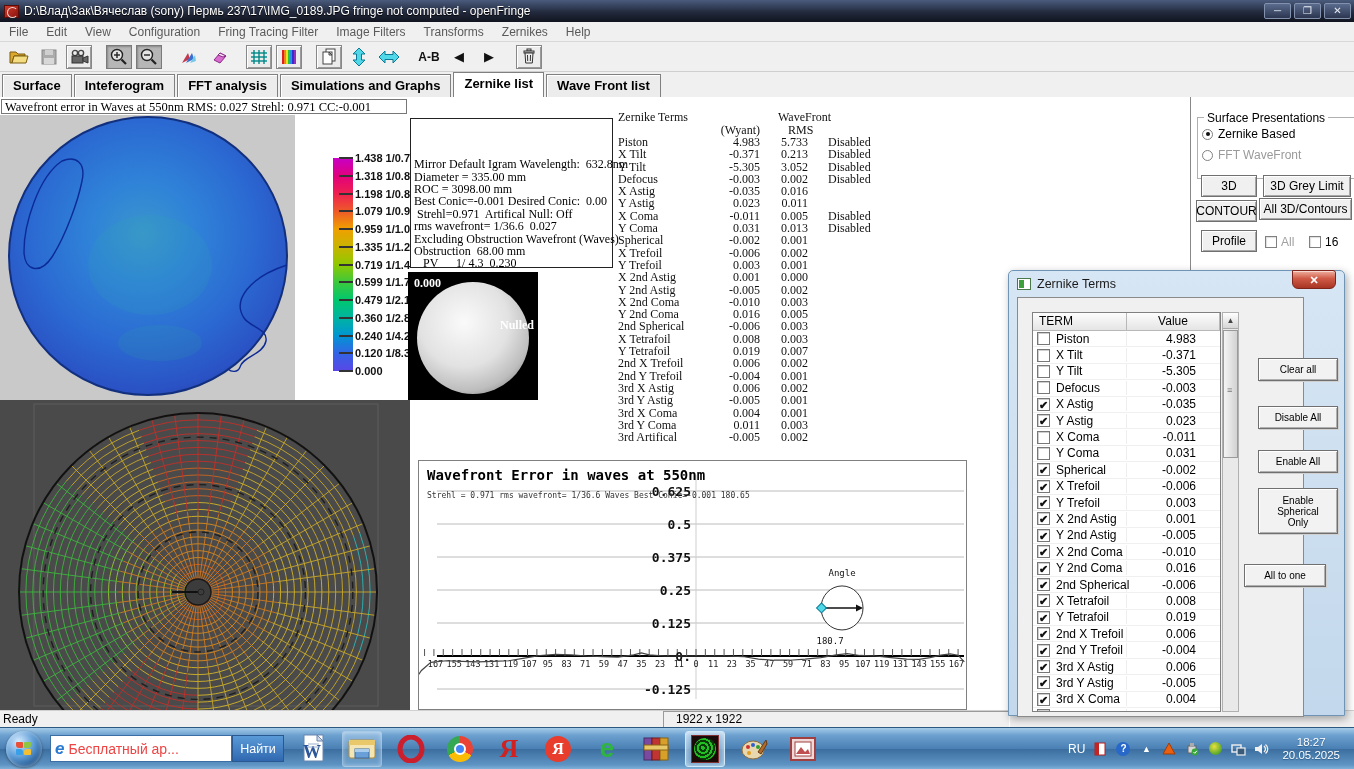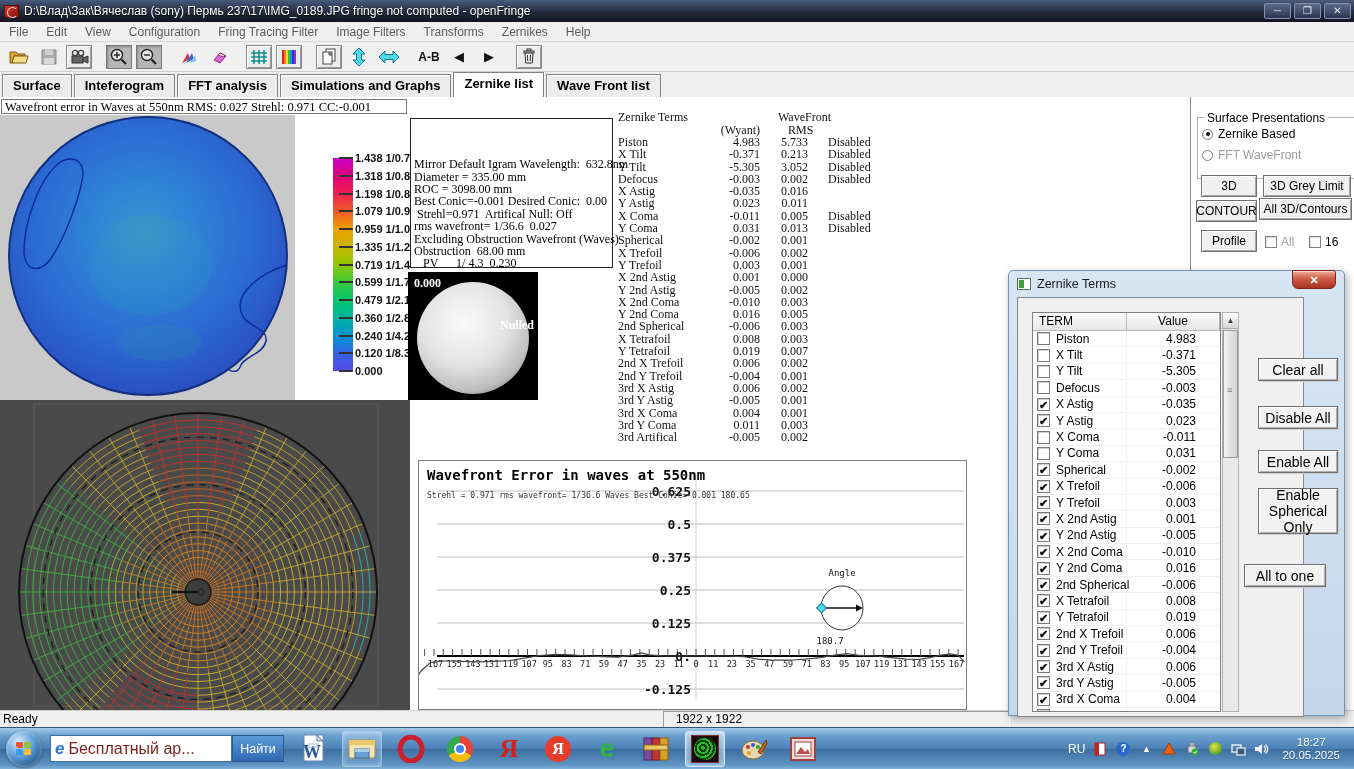--- a/index.html
+++ b/index.html
@@ -85,37 +85,37 @@
   .dlg-hdr .c2 { width:93px; text-align:center;}
   .dlg-row { display:flex; align-items:center; height:16.4px; font-size:12px; border-bottom:1px solid #f0f0f0;}
   .dlg-row .cbx { width:13px; height:13px; border:1px solid #777; box-shadow:inset 1px 1px 0 #cfcfcf; background:#fff; margin:0 6px 0 4px; flex:none; font-size:11px; line-height:12px; text-align:center; font-weight:bold; color:#111;}
   .dlg-row .cbx.checked::after { content:'\2714';}
   .dlg-row .term { width:71px; border-right:1px solid #eee; white-space:nowrap;}
   .dlg-row .val { width:93px; text-align:right; padding-right:24px;}
   #dlg-scroll { position:absolute; left:204px; top:14px; width:17px; height:400px; background:#e9e9e9; border:1px solid #b0b0b0;}
   #dlg-scroll .sarr { height:16px; background:linear-gradient(#fff,#d6d6d6); border-bottom:1px solid #a8a8a8; text-align:center; font-size:8px; line-height:15px; color:#444;}
   #dlg-scroll .sthumb { position:absolute; left:0; top:17px; width:15px; height:128px; background:linear-gradient(90deg,#f4f4f4,#d2d2d2); border:1px solid #9a9a9a;}
   #dlg-scroll .sthumb::after{content:'\2261'; position:absolute; left:3px; top:54px; font-size:9px; color:#777;}
-  .dbtn { position:absolute; background:#f2f2f2; border:1px solid #707070; box-shadow:inset 1px 1px 0 #fff,inset -1px -1px 0 #b0b0b0, 1px 1px 0 #d0d0d0; font-size:14px; display:flex; align-items:center; justify-content:center; text-align:center;}
+  .dbtn { position:absolute; background:#f2f2f2; border:1px solid #707070; box-shadow:inset 1px 1px 0 #fff,inset -1px -1px 0 #b0b0b0, 1px 1px 0 #d0d0d0; font-size:10px; display:flex; align-items:center; justify-content:center; text-align:center;}
   
   #statusbar { position:absolute; left:0; top:710px; width:1354px; height:17px; background:#f0f0f0; border-top:1px solid #d0d0d0; font-size:12px; z-index:4;}
   #status-ready { position:absolute; left:3px; top:1px;}
   #status-dim { position:absolute; left:663px; top:0; width:347px; height:28px; border:1px solid; border-color:#9a9a9a #fff #fff #9a9a9a; padding:0 12px; font-size:12px;}
   #taskbar { position:absolute; left:0; top:727px; width:1354px; height:42px; z-index:30;
     background:linear-gradient(180deg,#a6cbe8 0%,#6ba0cf 18%,#4a80b4 50%,#3c6f9f 52%,#5e94c4 90%,#7fb0d8 100%); border-top:1px solid #2a5880; display:flex; align-items:center;}
   #start-orb { width:36px; height:36px; border-radius:50%; margin:0 8px 0 6px; position:relative; flex:none;
     background:radial-gradient(circle at 35% 30%,#d6ecff 0%,#5c9bd6 45%,#1d4f86 80%,#0d2f55 100%); box-shadow:inset 0 0 4px #ffffff88, 0 1px 3px #00000066;}
   #start-orb .flag { position:absolute; left:10px; top:11px; width:16px; height:14px; display:grid; grid-template-columns:7px 7px; grid-template-rows:6px 6px; gap:1px;}
   #start-orb .flag i:nth-child(1){background:#ea5038; border-radius:1px 1px 1px 3px;}
   #start-orb .flag i:nth-child(2){background:#8ec641; border-radius:1px 1px 3px 1px;}
   #start-orb .flag i:nth-child(3){background:#38a0e8; border-radius:1px 3px 1px 1px;}
   #start-orb .flag i:nth-child(4){background:#f4c032; border-radius:3px 1px 1px 1px;}
   #search-box { width:182px; height:27px; background:#fff; border:1px solid #3a6ea5; display:flex; align-items:center; padding:0 4px; gap:4px; flex:none;}
   #search-box .e { color:#2a7ad0; font-weight:bold; font-style:italic; font-size:17px;}
-  #search-box .stext { font-size:16px; color:#7f1d1d; white-space:nowrap; overflow:hidden;}
+  #search-box .stext { font-size:14px; color:#ef4444; white-space:nowrap; overflow:hidden;}
   #find-btn { width:52px; height:27px; background:linear-gradient(#5a9ad8,#3068b0); color:#fff; font-size:12.5px; display:flex; align-items:center; justify-content:center; border:1px solid #2a5890; flex:none;}
   .task-icon { width:40px; height:36px; margin-left:9px; display:flex; align-items:center; justify-content:center; flex:none; border-radius:3px;}
   .task-icon.boxed { background:linear-gradient(#cfe4f860,#9ec8ea40); border:1px solid #bcd8ee88; box-shadow:inset 0 0 4px #ffffff66;}
   .task-icon.active { background:linear-gradient(#e8f4ff80,#86b4d880); border:1px solid #d0e8f8; box-shadow:inset 0 0 6px #ffffffaa;}
   #tray { margin-left:auto; display:flex; align-items:center; gap:7px; padding-right:8px; color:#fff; font-size:12px;}
   .tray-glyph { width:16px; height:16px; display:flex; align-items:center; justify-content:center; font-size:11px; flex:none;}
   #clock { text-align:center; font-size:11.5px; line-height:13px; color:#fff; text-shadow:0 1px 1px #00336680; padding:0 6px;}
   svg { display:block; }
 </style>
 </head>

